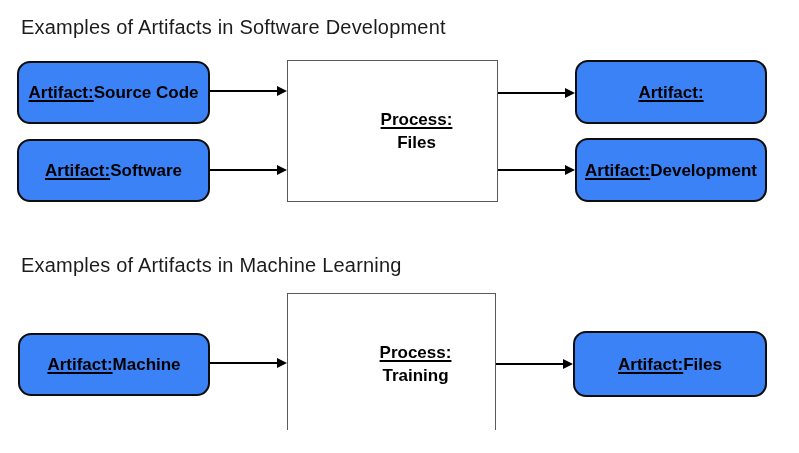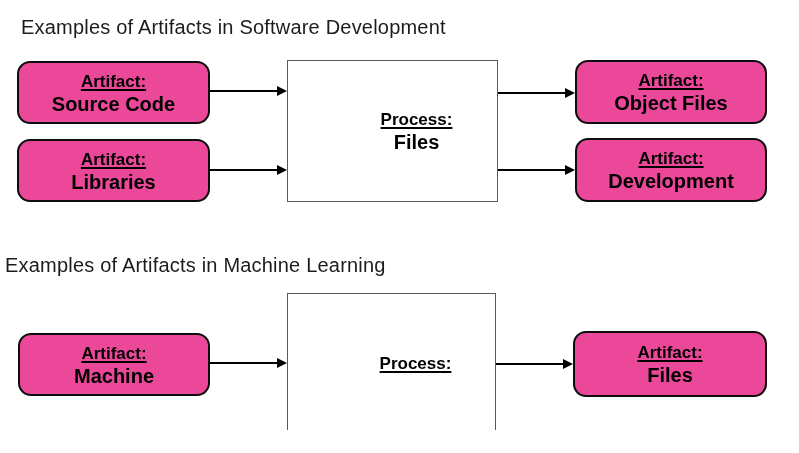--- a/index.html
+++ b/index.html
@@ -21,23 +21,23 @@
     font-size: 20px;
     font-weight: 400;
     color: #1c1c1c;
     letter-spacing: 0.2px;
     white-space: nowrap;
   }
   .artifact-box {
     position: absolute;
     border: 2px solid #0d0d0d;
     border-radius: 13px;
-    background: #ec4899;
+    background: #3b82f6;
     display: flex;
-    flex-direction: column;
+    flex-direction: row;
     align-items: center;
     justify-content: center;
     box-sizing: border-box;
     text-align: center;
   }
   .process-box {
     position: absolute;
     border: 1.6px solid #5a5a5a;
     background: #ffffff;
     display: flex;
@@ -52,21 +52,21 @@
     font-size: 17px;
     font-weight: 700;
     color: #000000;
     line-height: 23px;
     text-decoration: underline;
     text-decoration-thickness: 1.5px;
     text-underline-offset: 2px;
     white-space: nowrap;
   }
   .box-name {
-    font-size: 20px;
+    font-size: 17px;
     font-weight: 700;
     color: #000000;
     line-height: 23px;
     white-space: nowrap;
   }
   .arrow {
     position: absolute;
     height: 10px;
     display: flex;
     align-items: center;
@@ -91,31 +91,30 @@
 
   <div class="section-title" style="left:21px; top:16px;">Examples of Artifacts in Software Development</div>
 
   <div class="artifact-box" style="left:17px; top:61px; width:193px; height:63px;">
     <span class="box-label">Artifact:</span>
     <span class="box-name">Source Code</span>
   </div>
 
   <div class="artifact-box" style="left:17px; top:139px; width:193px; height:63px;">
     <span class="box-label">Artifact:</span>
-    <span class="box-name">Libraries</span>
+    <span class="box-name">Software</span>
   </div>
 
   <div class="process-box" style="left:287px; top:60px; width:211px; height:142px;">
     <span class="box-label">Process:</span>
     <span class="box-name">Files</span>
   </div>
 
   <div class="artifact-box" style="left:575px; top:60px; width:192px; height:64px;">
     <span class="box-label">Artifact:</span>
-    <span class="box-name">Object Files</span>
   </div>
 
   <div class="artifact-box" style="left:575px; top:138px; width:192px; height:64px;">
     <span class="box-label">Artifact:</span>
     <span class="box-name">Development</span>
   </div>
 
   <div class="arrow" style="left:210px; top:86px; width:77px;">
     <span class="shaft"></span>
     <span class="head"></span>
@@ -129,29 +128,30 @@
   <div class="arrow" style="left:498px; top:88px; width:77px;">
     <span class="shaft"></span>
     <span class="head"></span>
   </div>
 
   <div class="arrow" style="left:498px; top:165px; width:77px;">
     <span class="shaft"></span>
     <span class="head"></span>
   </div>
 
-  <div class="section-title" style="left:5px; top:254px;">Examples of Artifacts in Machine Learning</div>
+  <div class="section-title" style="left:21px; top:254px;">Examples of Artifacts in Machine Learning</div>
 
   <div class="artifact-box" style="left:18px; top:333px; width:192px; height:63px;">
     <span class="box-label">Artifact:</span>
     <span class="box-name">Machine</span>
   </div>
 
   <div class="process-box" style="left:287px; top:293px; width:209px; height:141px;">
     <span class="box-label">Process:</span>
+    <span class="box-name">Training</span>
   </div>
 
   <div class="artifact-box" style="left:573px; top:331px; width:194px; height:66px;">
     <span class="box-label">Artifact:</span>
     <span class="box-name">Files</span>
   </div>
 
   <div class="arrow" style="left:210px; top:358px; width:77px;">
     <span class="shaft"></span>
     <span class="head"></span>

